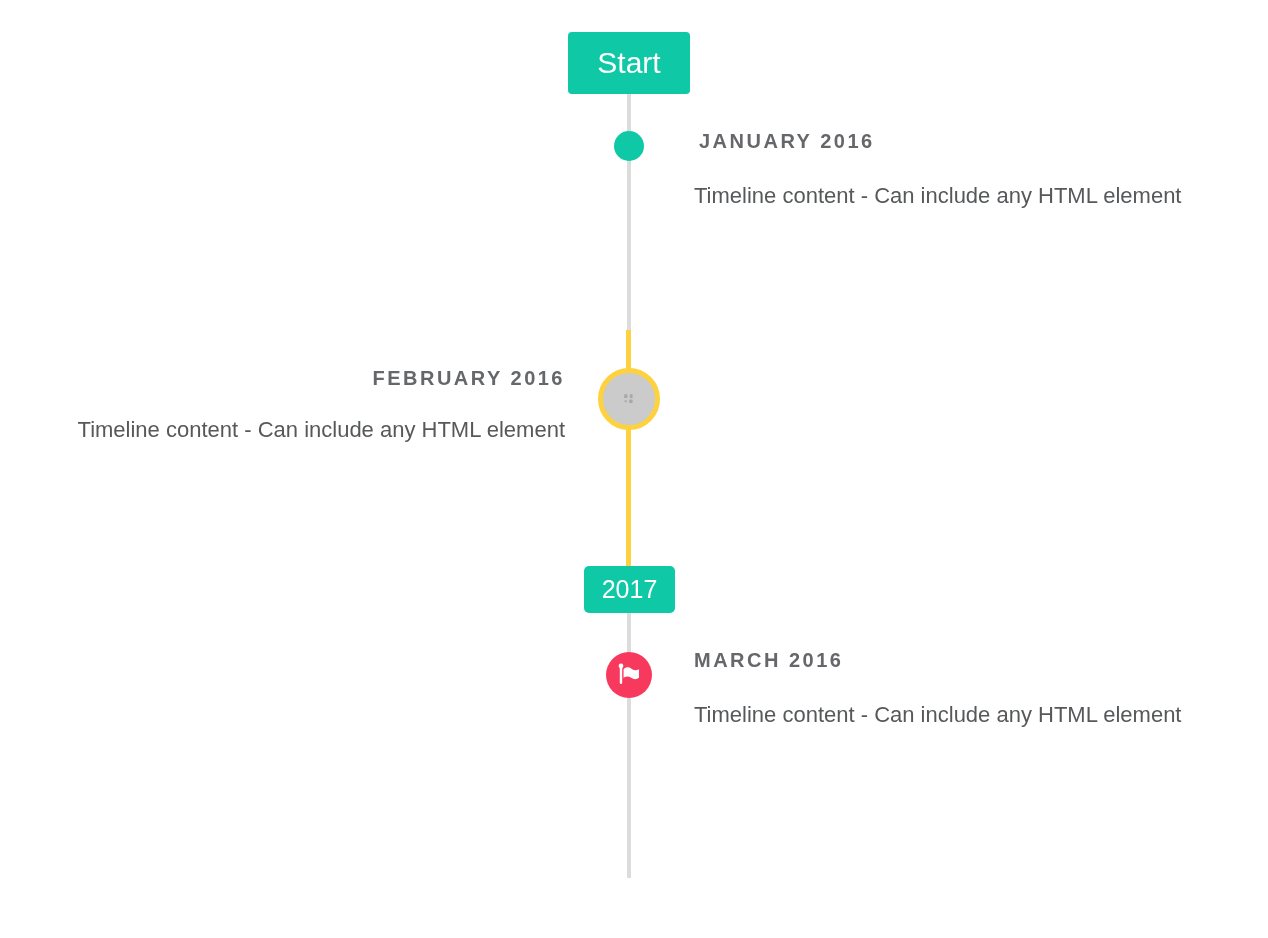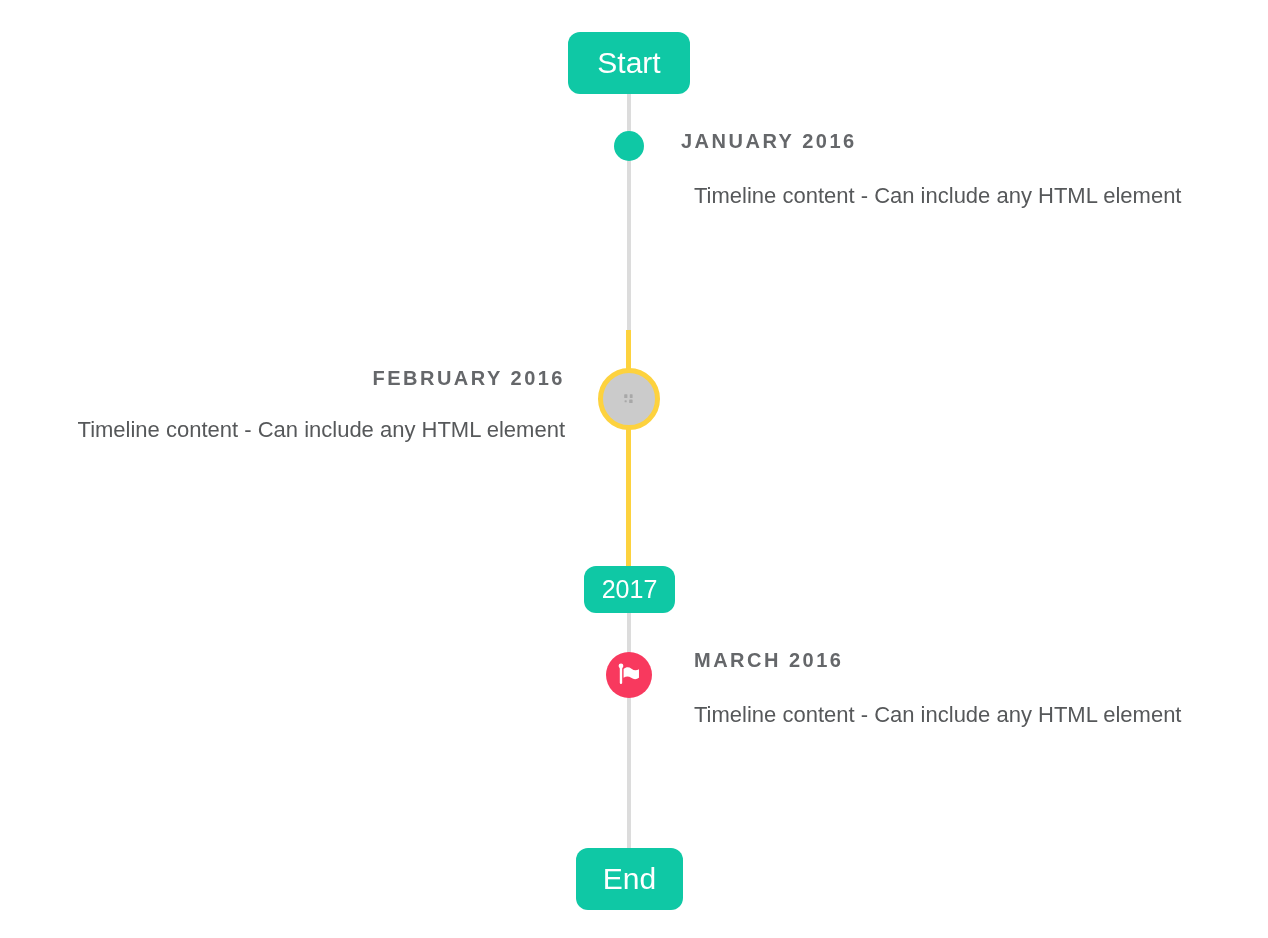--- a/index.html
+++ b/index.html
@@ -31,25 +31,25 @@
   }
 
   
   .badge {
     position: absolute;
     display: flex;
     align-items: center;
     justify-content: center;
     background: #0fc8a5;
     color: #ffffff;
-    border-radius: 12px;
+    border-radius: 4px;
     box-sizing: border-box;
   }
   .badge-start { left: 568px; top: 32px;  width: 122px; height: 62px; font-size: 30px; }
-  .badge-year  { left: 584px; top: 566px; width: 91px;  height: 47px; font-size: 25px; border-radius: 12px; }
+  .badge-year  { left: 584px; top: 566px; width: 91px;  height: 47px; font-size: 25px; border-radius: 5px; }
   .badge-end   { left: 576px; top: 848px; width: 107px; height: 62px; font-size: 30px; }
 
   
   .marker { position: absolute; box-sizing: border-box; border-radius: 50%; display: flex; align-items: center; justify-content: center; }
   .marker-dot  { left: 614px; top: 131px; width: 30px; height: 30px; background: #0fc8a5; }
   .marker-ring { left: 598px; top: 368px; width: 62px; height: 62px; background: #cbcbcb; border: 5px solid #fdd23e; }
   .marker-flag { left: 606px; top: 652px; width: 46px; height: 46px; background: #f8395e; }
 
   
   .evt-label {
@@ -61,21 +61,21 @@
     line-height: 24px;
     white-space: nowrap;
   }
   .evt-content {
     position: absolute;
     width: 540px;
     font-size: 22px;
     line-height: 48px;
     color: #56585a;
   }
-  .lbl-jan { left: 681px; top: 129px; }
+  .lbl-jan { left: 699px; top: 129px; }
   .cnt-jan { left: 694px; top: 172px; }
   .lbl-feb { right: 703px; top: 366px; text-align: right; }
   .cnt-feb { right: 703px; top: 406px; text-align: right; }
   .lbl-mar { left: 694px; top: 648px; }
   .cnt-mar { left: 694px; top: 691px; }
 
   .icon-wrap { display: flex; align-items: center; justify-content: center; }
 </style>
 </head>
 <body>
@@ -111,15 +111,14 @@
       <svg width="26" height="26" viewBox="0 0 24 24" fill="#ffffff">
         <circle cx="4.6" cy="3.6" r="2.2"></circle>
         <rect x="3.5" y="4.6" width="2.2" height="15.6" rx="1.1"></rect>
         <path d="M7 6.4 C9.4 4.4 11.9 4.4 14.3 6.2 C16.6 7.9 18.9 8.1 21.2 6.6 L21.2 14.6 C18.8 16.4 16.4 16.3 14 14.6 C11.7 12.9 9.4 12.9 7 14.6 Z"></path>
       </svg>
     </span>
   </div>
   <div class="evt-label lbl-mar">MARCH 2016</div>
   <div class="evt-content cnt-mar">Timeline content - Can include any HTML element</div>
 
-  <div class="badge badge-end">End</div>
 
 </div>
 
 </body></html>

